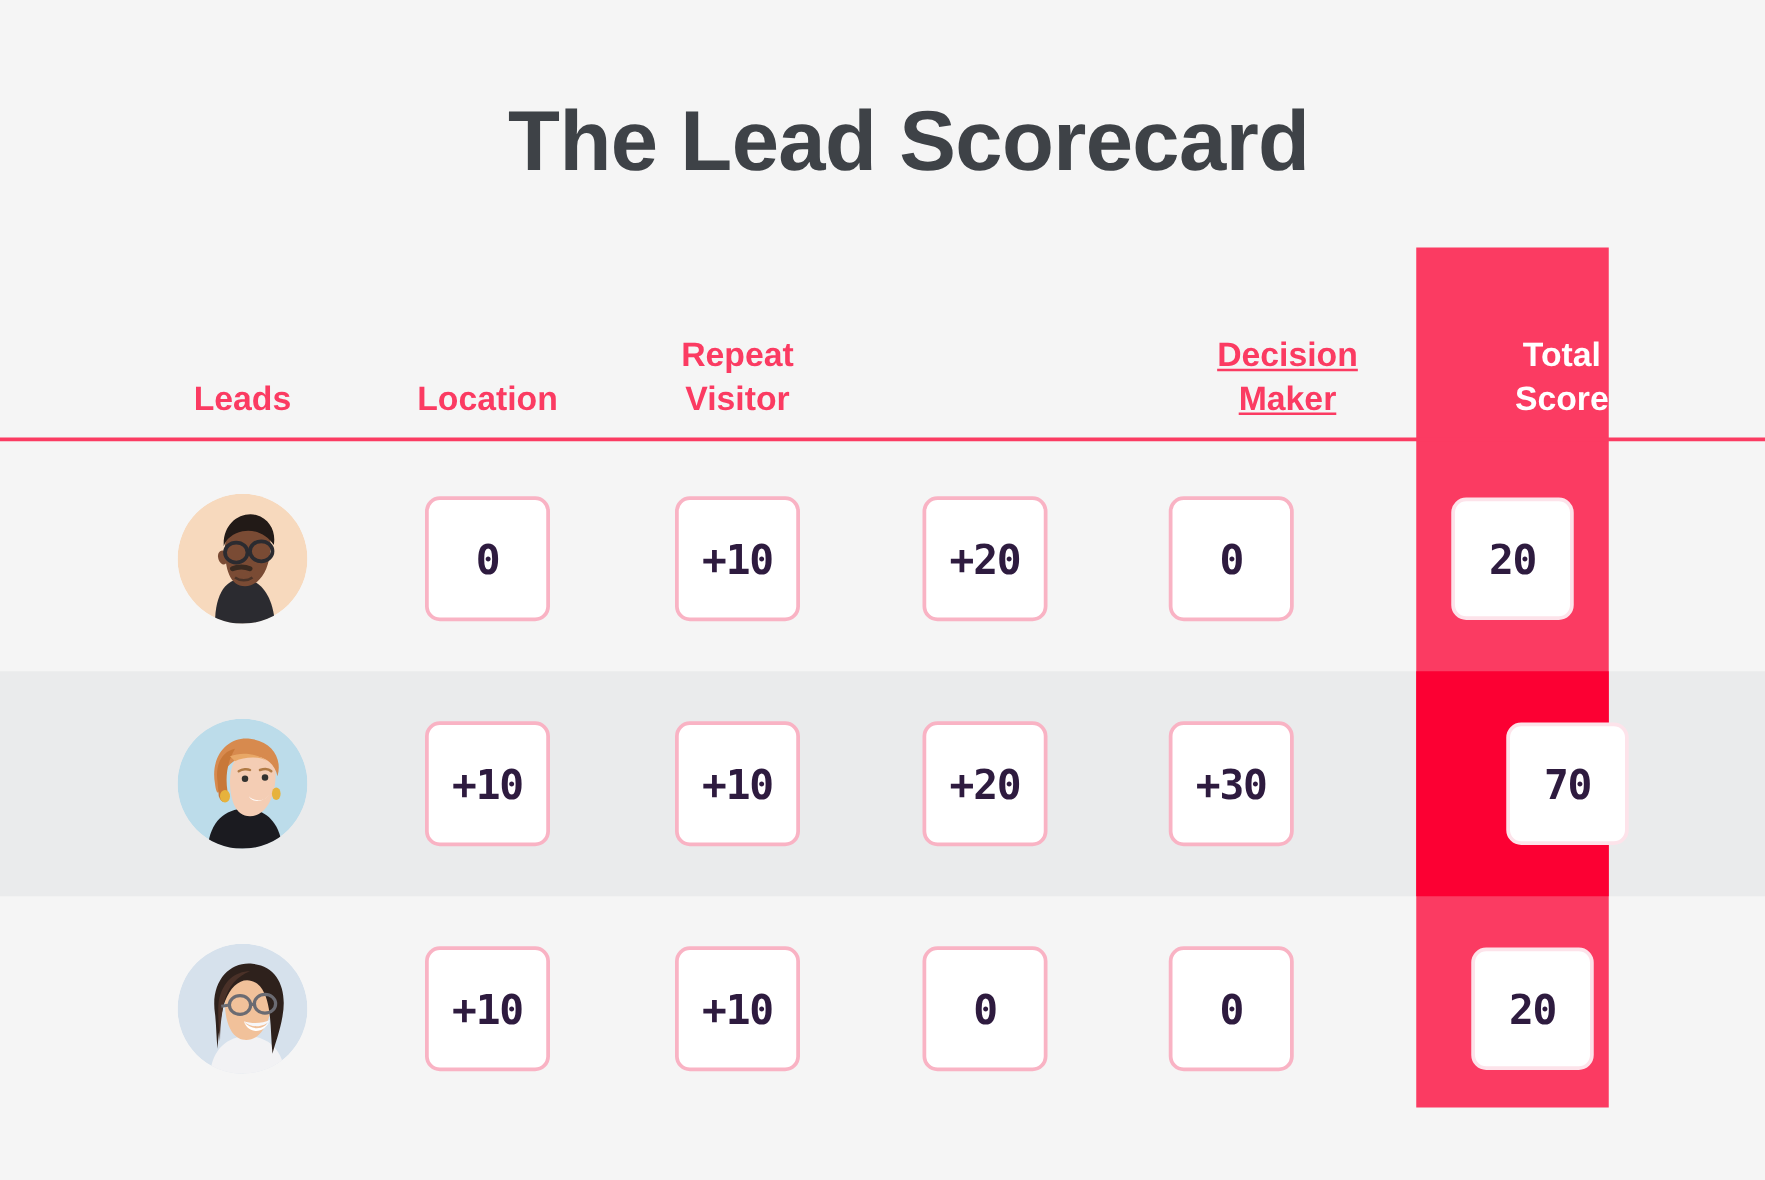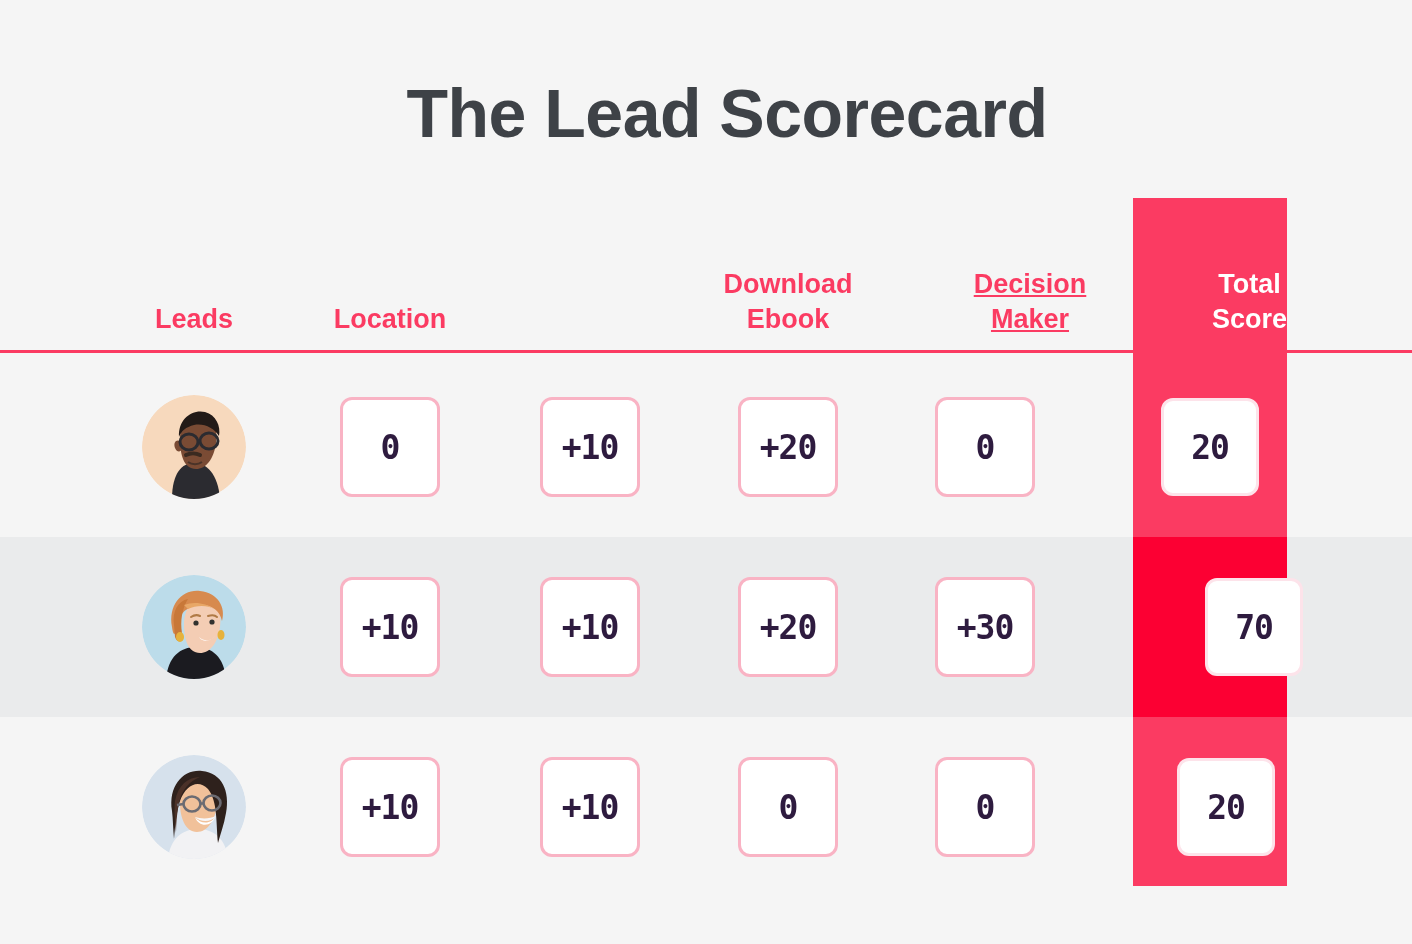--- a/index.html
+++ b/index.html
@@ -167,24 +167,24 @@
     <div class="col-head" style="left:124px;width:140px;">
       <div>
         <div>Leads</div>
       </div>
     </div>
     <div class="col-head" style="left:310px;width:160px;">
       <div>
         <div>Location</div>
       </div>
     </div>
-    <div class="col-head" style="left:698px;width:180px;">
-      <div>
-        <div>Download</div>
-        <div>Ebook</div>
+    <div class="col-head" style="left:510px;width:160px;">
+      <div>
+        <div>Repeat</div>
+        <div>Visitor</div>
       </div>
     </div>
     <div class="col-head" style="left:942px;width:176px;text-decoration:underline;">
       <div>
         <div>Decision</div>
         <div>Maker</div>
       </div>
     </div>
     <div class="col-head total" style="left:1133px;width:154px;justify-content:flex-end;">
       <div>

